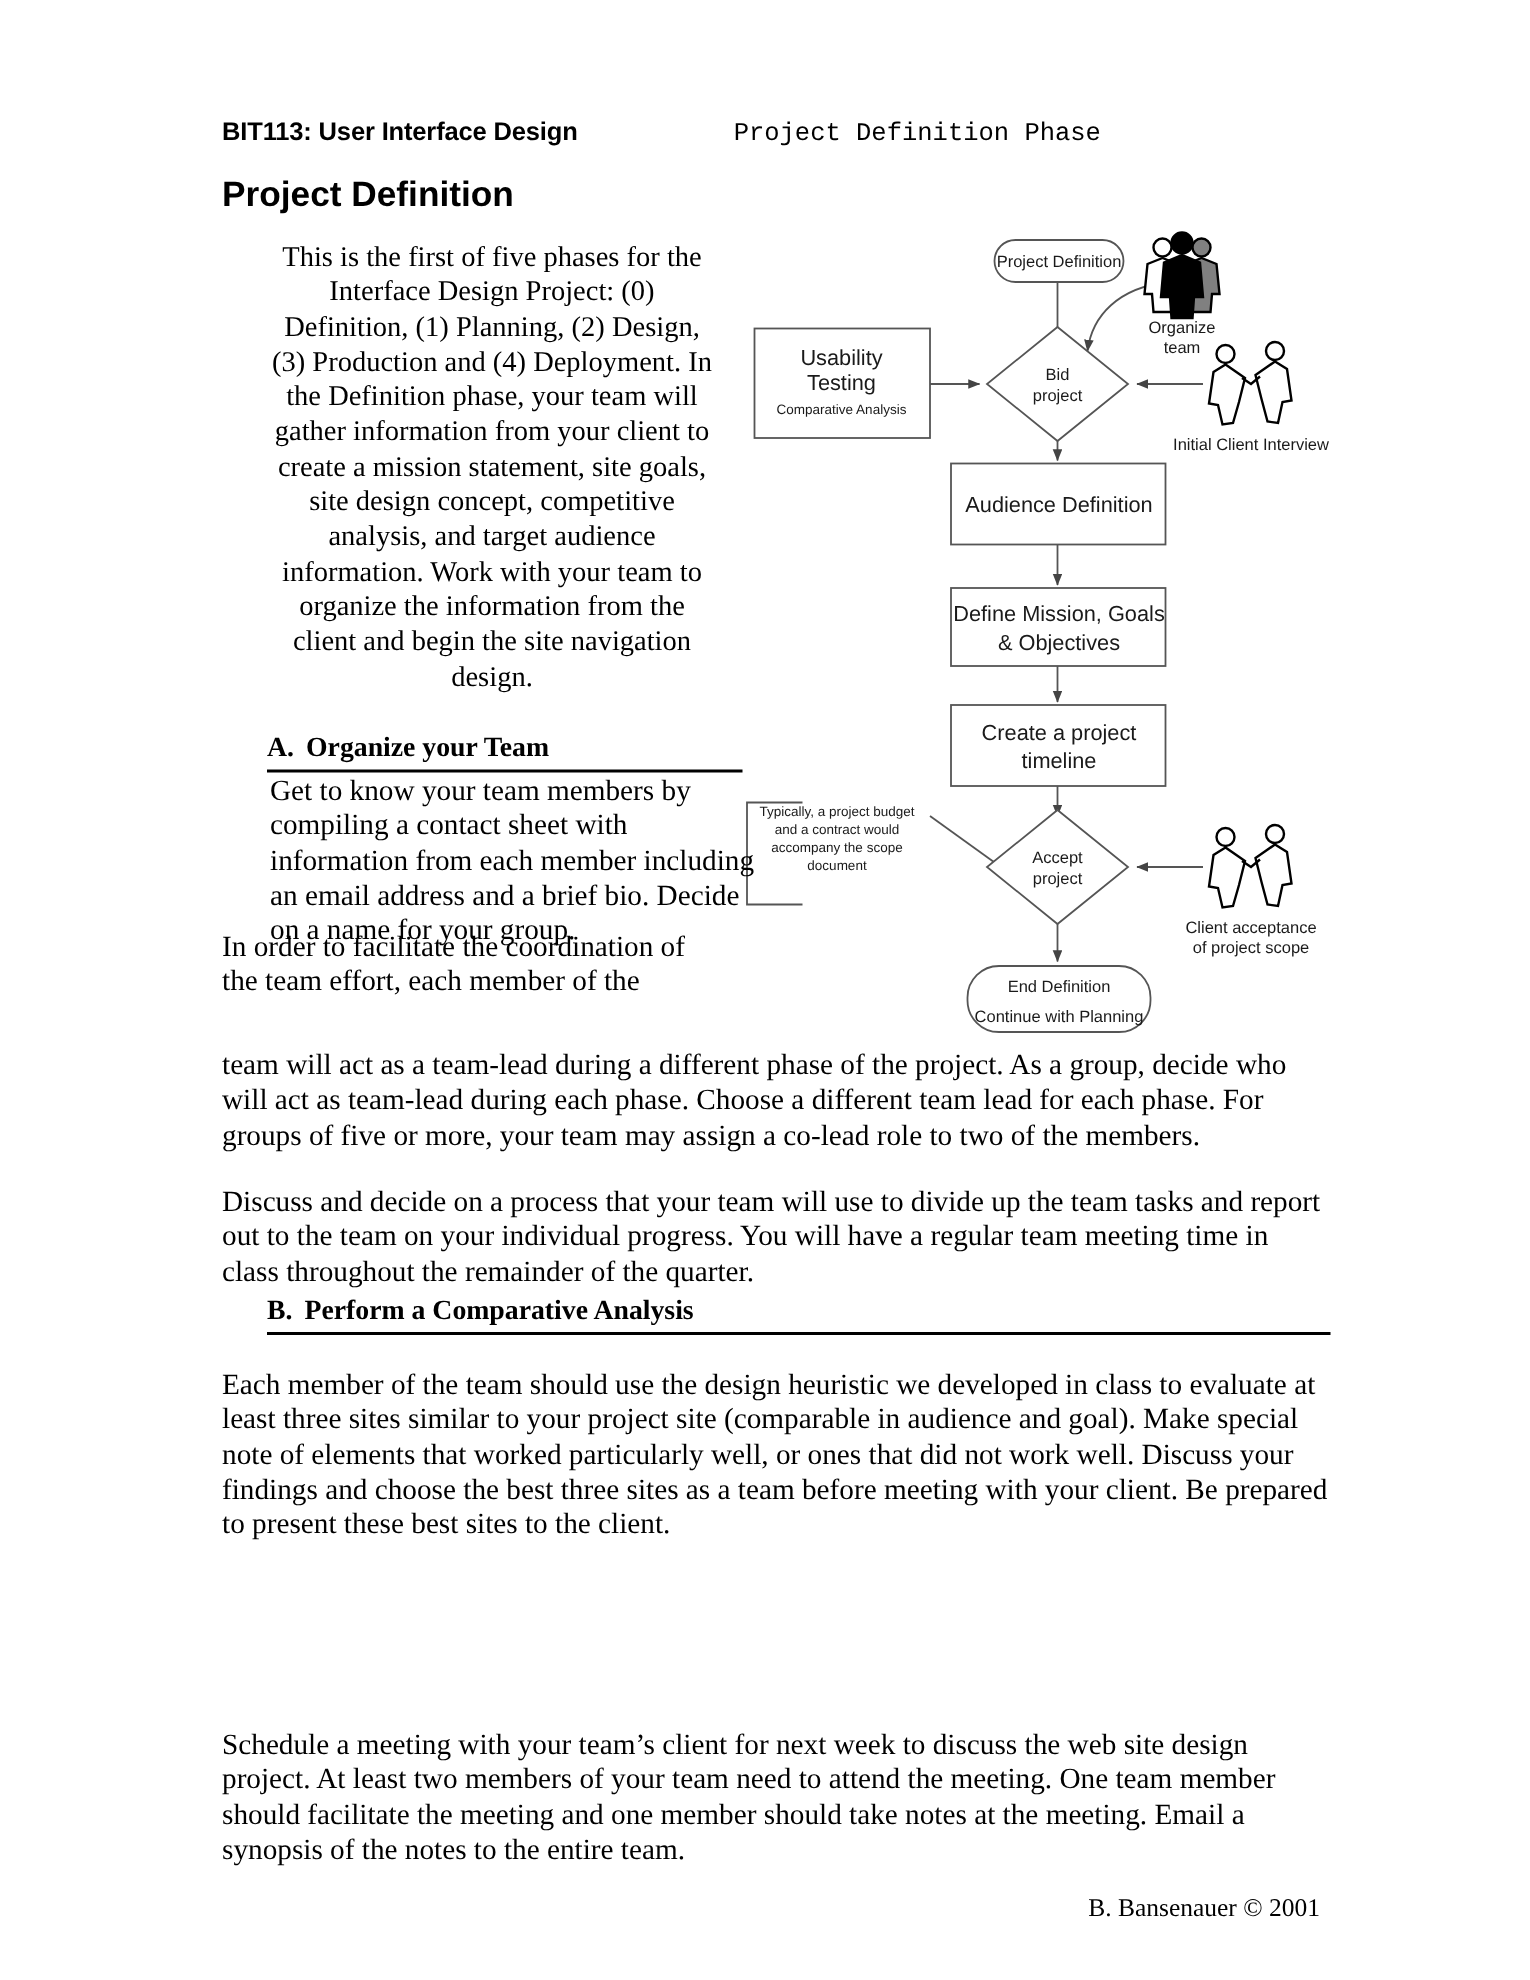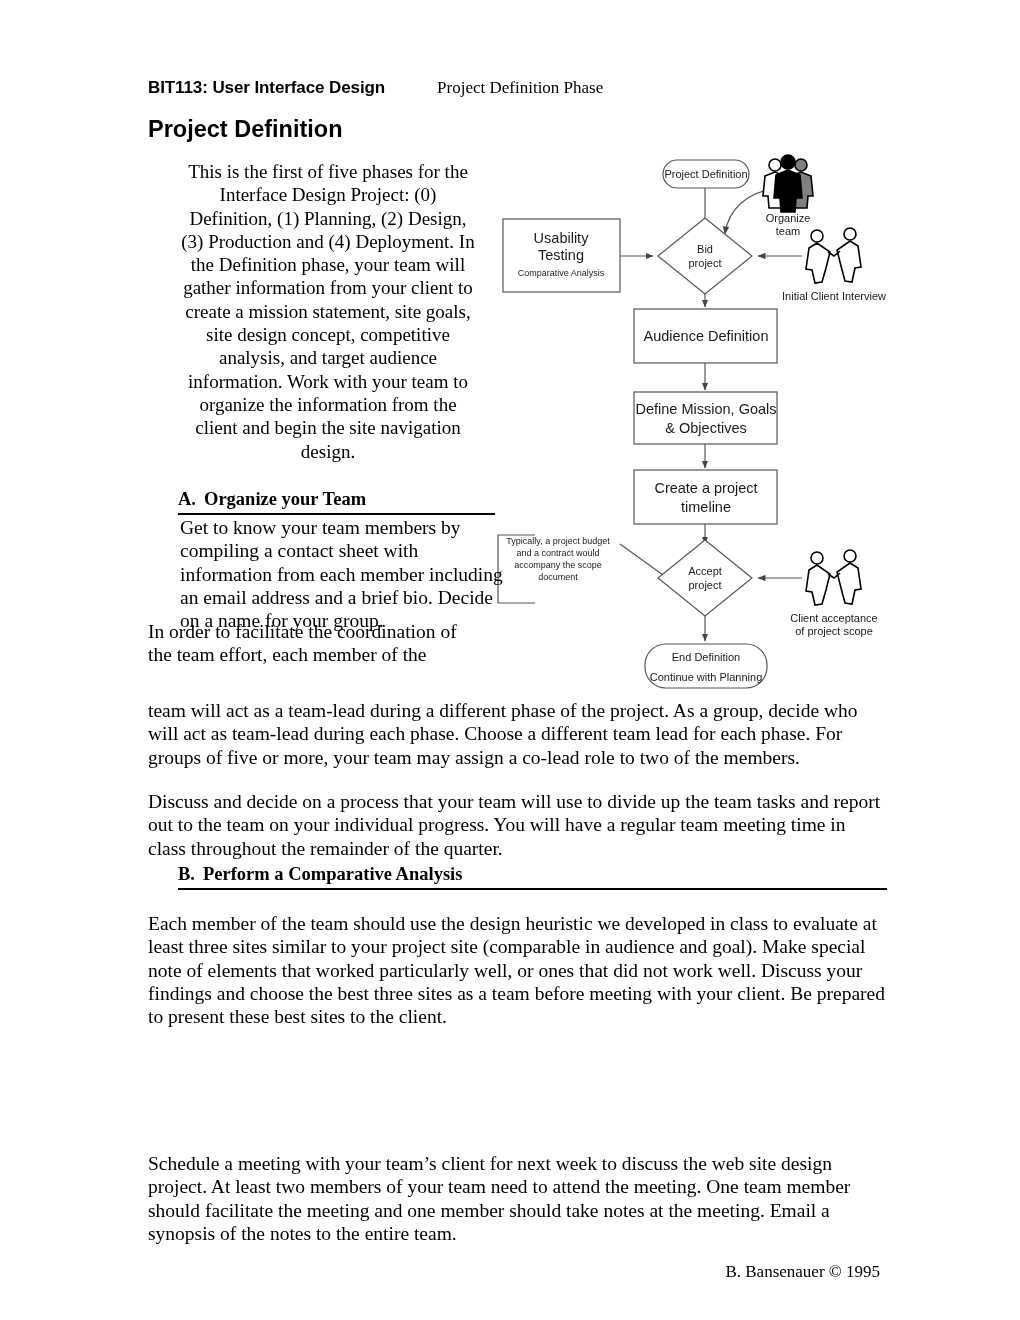--- a/index.html
+++ b/index.html
@@ -35,23 +35,23 @@
     justify-content: flex-start;
   }
   .doc-title {
     font-family: "Liberation Sans", "DejaVu Sans", sans-serif;
     font-weight: bold;
     font-size: 17px;
     letter-spacing: -0.1px;
     white-space: nowrap;
   }
   .phase-label {
-    font-family: Liberation Serif, serif;
+    font-family: Liberation Mono, monospace;
     font-size: 17px;
-    margin-left: 52px;
+    margin-left: 104px;
     white-space: nowrap;
   }
   .doc-subtitle {
     position: absolute;
     left: 148px;
     top: 116px;
     font-family: "Liberation Sans", "DejaVu Sans", sans-serif;
     font-weight: bold;
     font-size: 23.5px;
     white-space: nowrap;
@@ -278,15 +278,15 @@
   <div class="para wide" id="p-a2b">team will act as a team-lead during a different phase of the project. As a group, decide who will act as team-lead during each phase. Choose a different team lead for each phase. For groups of five or more, your team may assign a co-lead role to two of the members.</div>
   <div class="para wide" id="p-a3">Discuss and decide on a process that your team will use to divide up the team tasks and report out to the team on your individual progress. You will have a regular team meeting time in class throughout the remainder of the quarter.</div>
 
   <div class="sec-head" id="head-b">
     <span class="sec-letter">B.</span><span>Perform a Comparative Analysis</span>
   </div>
   <div class="para wide" id="p-b1">Each member of the team should use the design heuristic we developed in class to evaluate at least three sites similar to your project site (comparable in audience and goal). Make special note of elements that worked particularly well, or ones that did not work well. Discuss your findings and choose the best three sites as a team before meeting with your client. Be prepared to present these best sites to the client.</div>
 
   <div class="para wide" id="p-c1">Schedule a meeting with your team’s client for next week to discuss the web site design project. At least two members of your team need to attend the meeting. One team member should facilitate the meeting and one member should take notes at the meeting. Email a synopsis of the notes to the entire team.</div>
 
-  <div class="footer">B. Bansenauer © 1995</div>
+  <div class="footer">B. Bansenauer © 2001</div>
 
 </div>
 
 </body></html>

